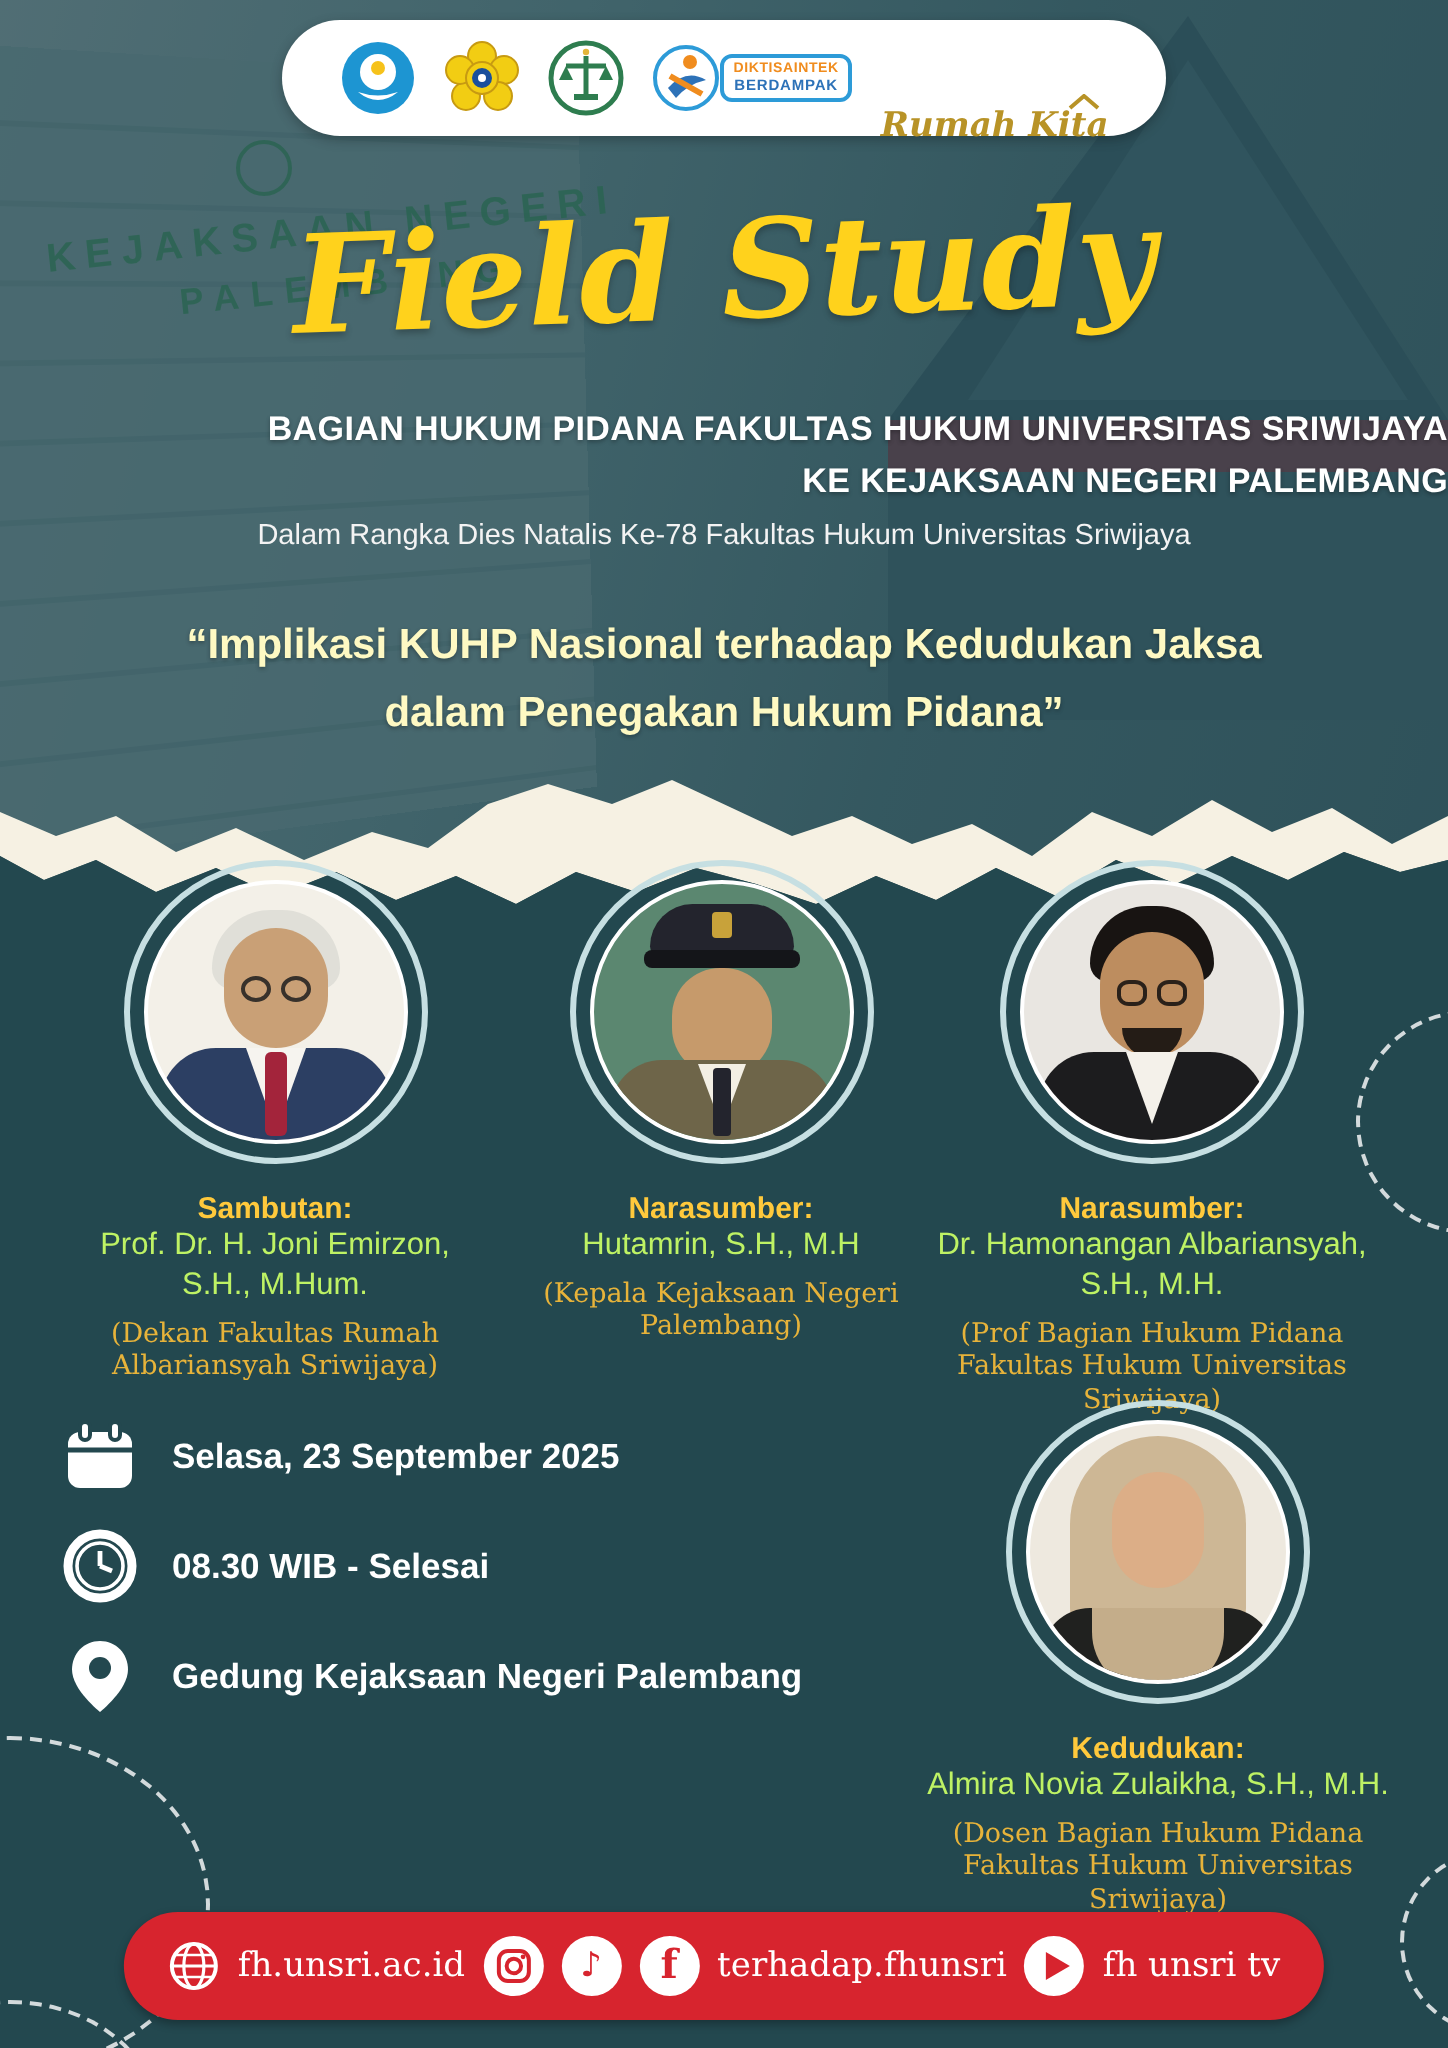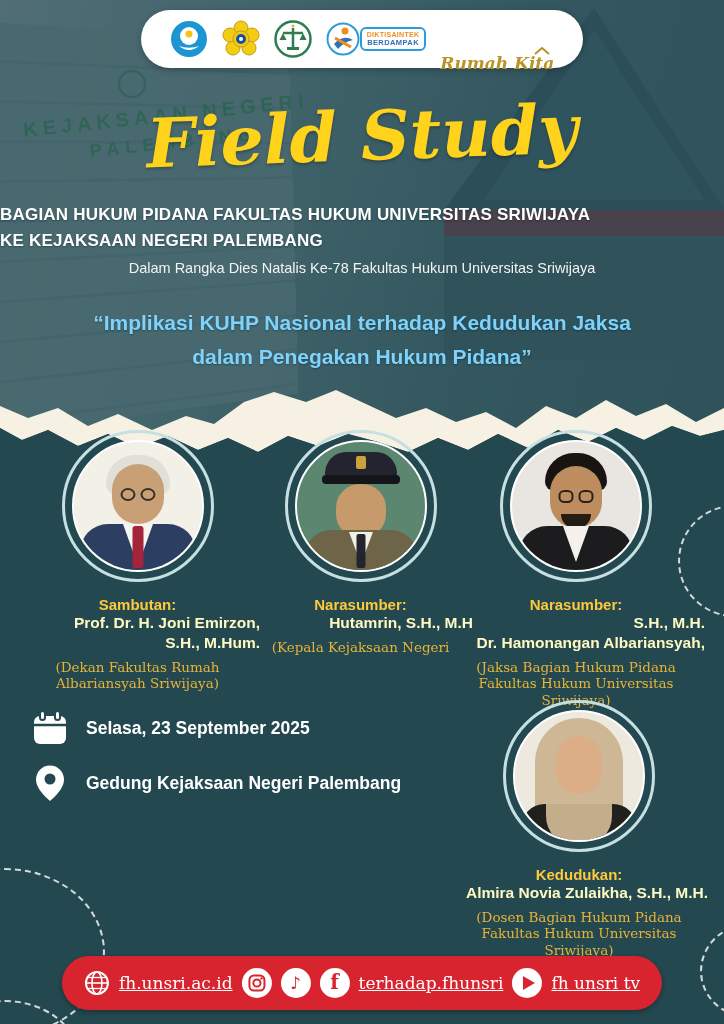--- a/index.html
+++ b/index.html
@@ -46,27 +46,27 @@
     font-weight:bold; font-style:italic; font-size:17px; padding-top:4px;margin-top:44px; }
   .rumahkita svg{ position:absolute; top:-2px; right:4px; }
 
   
   .title{
     position:absolute; left:0; right:0; top:96px; text-align:center;
     font-family:"DejaVu Serif", serif; font-style:italic; font-weight:bold;
     font-size:68px; color:#ffd21c; transform:rotate(-2deg);
     text-shadow:0 2px 3px rgba(0,0,0,.25);
   }
-  .headline{ position:absolute; left:0; right:0; top:202px; text-align:left;
+  .headline{ position:absolute; left:0; right:0; top:202px; text-align:right;
     color:#fff; font-weight:bold; font-size:17px; line-height:1.55; letter-spacing:.2px;
     text-shadow:0 1px 2px rgba(0,0,0,.3); }
   .subtitle{ position:absolute; left:0; right:0; top:260px; text-align:center;
     color:#f3f3f3; font-size:14.5px; }
   .quote{ position:absolute; left:0; right:0; top:306px; text-align:center;
-    color:#7dd3fc; font-weight:bold; font-size:21px; line-height:1.6;
+    color:#fef9c3; font-weight:bold; font-size:21px; line-height:1.6;
     text-shadow:0 1px 2px rgba(0,0,0,.3); }
 
   
   .torn{ position:absolute; left:0; top:380px; }
 
   
   .speaker{ position:absolute; text-align:center; }
   .ring{
     width:152px; height:152px; border-radius:50%;
     border:3px solid #c6dfe2; margin:0 auto;
@@ -107,42 +107,41 @@
     border-right:13px solid transparent; border-top:36px solid #f4f1ea; }
 
   .p4{ background:#eee9df; }
   .p4 .hijab{ top:6px; width:88px; height:118px; background:#cdb795; border-radius:44px 44px 32px 32px; }
   .p4 .body{ bottom:-8px; width:116px; height:44px; background:#20211f; border-radius:24px 24px 0 0; }
   .p4 .shirt{ bottom:-8px; width:34px; height:40px; background:#f3efe6; border-radius:6px 6px 0 0; }
   .p4 .drape{ top:92px; width:66px; height:42px; background:#c4ad8a; border-radius:0 0 30px 30px; }
   .p4 .face{ top:24px; width:46px; height:58px; background:#dcae87; border-radius:23px; }
 
   .role{ margin-top:14px; color:#ffc93c; font-weight:bold; font-size:15px; }
-  .sname{ color:#fef9c3; font-weight:bold; font-size:15.5px; line-height:1.3;text-align:right; }
+  .sname{ color:#bef264; font-weight:normal; font-size:15.5px; line-height:1.3; }
   .sdesc{ margin-top:6px; color:#e7b33a; font-family:"DejaVu Serif", serif;
     font-size:13.5px; line-height:1.2; }
 
   .sp1{ left:15px;  top:430px; width:245px; }
   .sp2{ left:248px; top:430px; width:225px; }
   .sp3{ left:447px; top:430px; width:258px; }
   .moderator{ left:450px; top:700px; width:258px; position:absolute; text-align:center; }
 
   
   .details{ position:absolute; left:30px; top:708px; }
   .drow{ display:flex; align-items:center; gap:16px; margin-bottom:15px; height:40px; }
   .dtext{ color:#fff; font-weight:bold; font-size:17.5px; }
 
   
   .footer{
     position:absolute; left:50%; top:956px; transform:translateX(-50%);
     height:54px; background:#d7242e; border-radius:27px;
     display:flex; align-items:center; gap:9px; padding:0 22px;
     color:#fff; font-family:"DejaVu Serif", serif; font-size:17px; white-space:nowrap;
     box-shadow:0 2px 5px rgba(0,0,0,.3);
-    text-decoration:underline;
   }
   .sc{ width:30px; height:30px; background:#fff; border-radius:50%;
     display:flex; align-items:center; justify-content:center; flex:0 0 auto; }
   .tiktok-glyph{ color:#d7242e; font-size:17px; font-weight:bold; font-family:"DejaVu Sans",sans-serif; }
   .fb-glyph{ color:#d7242e; font-size:20px; font-weight:bold; font-family:"DejaVu Serif",serif; margin-top:-2px; }
   .play-glyph{ width:0; height:0; border-left:12px solid #d7242e;
     border-top:7px solid transparent; border-bottom:7px solid transparent; margin-left:3px; }
 
   
   .dash{ position:absolute; border:2px dashed rgba(255,255,255,.8); border-radius:50%; }
@@ -273,57 +272,67 @@
           <div class="tie"></div>
       </div>
     </div>
     <div class="role">Narasumber:</div>
     <div class="sname">
       <div>Hutamrin, S.H., M.H</div>
       <div></div>
     </div>
     <div class="sdesc">
       <div>(Kepala Kejaksaan Negeri</div>
+      <div>Palembang)</div>
     </div>
   </div>
 
   <div class="speaker sp3">
     <div class="ring">
       <div class="photo p3">
         <div class="hair"></div>
           <div class="face"></div>
         <div class="glasses">
             <span></span>
             <span></span>
           </div>
         <div class="beard"></div>
           <div class="body"></div>
           <div class="shirt"></div>
       </div>
     </div>
     <div class="role">Narasumber:</div>
     <div class="sname">
+      <div>Dr. Hamonangan Albariansyah,</div>
       <div>S.H., M.H.</div>
-      <div>Dr. Hamonangan Albariansyah,</div>
     </div>
     <div class="sdesc">
-      <div>(Jaksa Bagian Hukum Pidana</div>
+      <div>(Prof Bagian Hukum Pidana</div>
       <div>Fakultas Hukum Universitas Sriwijaya)</div>
     </div>
   </div>
 
   <div class="details">
     <div class="drow">
       <svg width="40" height="40" viewBox="0 0 40 40">
         <rect x="4" y="8" width="32" height="28" rx="6" fill="#fff"></rect>
         <rect x="10" y="3" width="5" height="9" rx="2.5" fill="#fff" stroke="#23484F" stroke-width="2"></rect>
         <rect x="25" y="3" width="5" height="9" rx="2.5" fill="#fff" stroke="#23484F" stroke-width="2"></rect>
         <line x1="4" y1="17" x2="36" y2="17" stroke="#23484F" stroke-width="2.5"></line>
       </svg>
       <span class="dtext">Selasa, 23 September 2025</span>
+    </div>
+    <div class="drow">
+      <svg width="40" height="40" viewBox="0 0 40 40">
+        <circle cx="20" cy="20" r="16" fill="none" stroke="#fff" stroke-width="4.5"></circle>
+        <circle cx="20" cy="20" r="11.5" fill="none" stroke="#fff" stroke-width="1.8"></circle>
+        <line x1="20" y1="20" x2="20" y2="12.5" stroke="#fff" stroke-width="2.4"></line>
+        <line x1="20" y1="20" x2="26" y2="22.5" stroke="#fff" stroke-width="2.4"></line>
+      </svg>
+      <span class="dtext">08.30 WIB - Selesai</span>
     </div>
     <div class="drow">
       <svg width="40" height="40" viewBox="0 0 40 40">
         <path d="M20 2.5 C12 2.5 6 8.8 6 16.8 C6 27 20 38 20 38 C20 38 34 27 34 16.8 C34 8.8 28 2.5 20 2.5 Z" fill="#fff"></path>
         <circle cx="20" cy="16" r="5.5" fill="#23484F"></circle>
       </svg>
       <span class="dtext">Gedung Kejaksaan Negeri Palembang</span>
     </div>
   </div>
 

